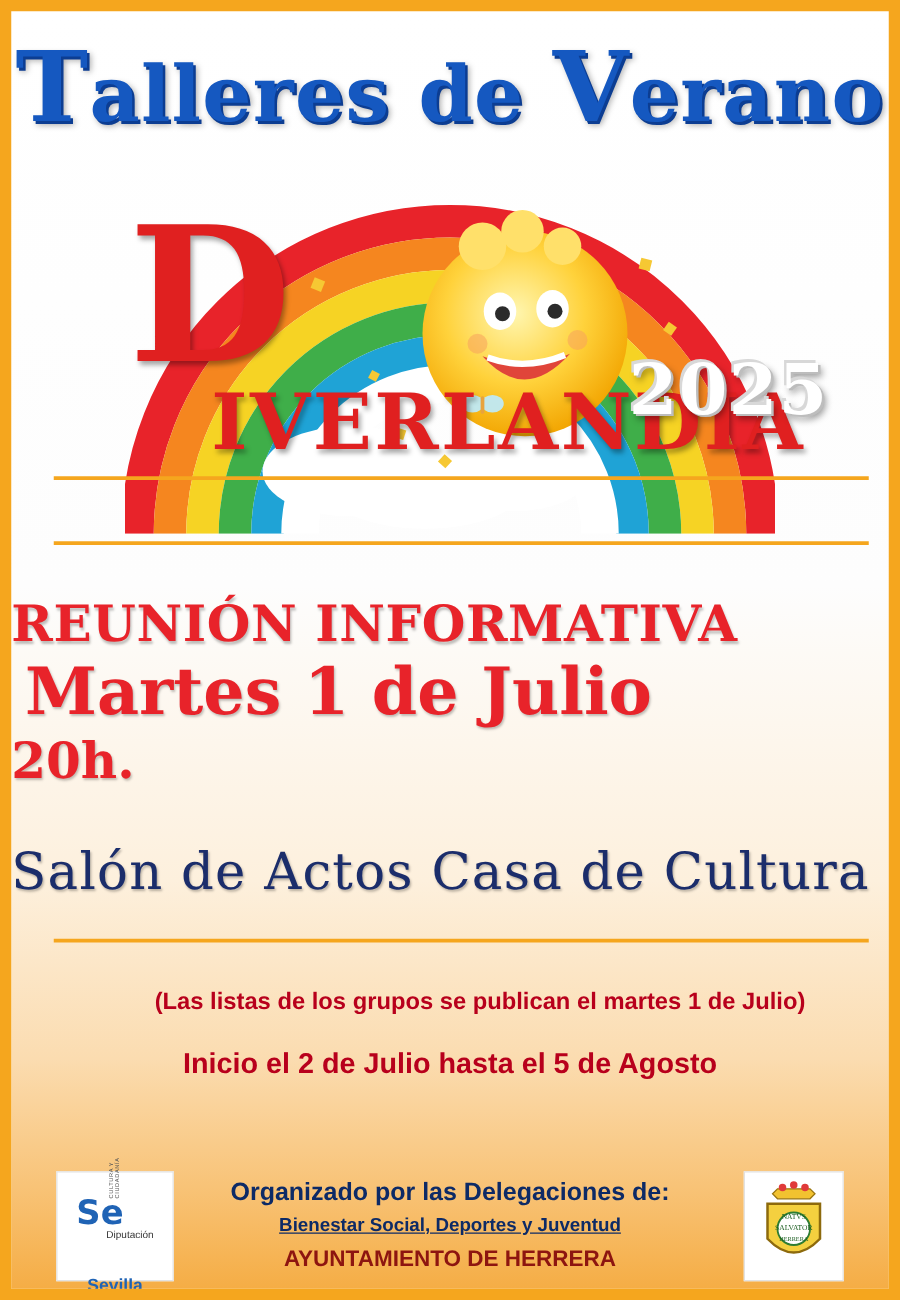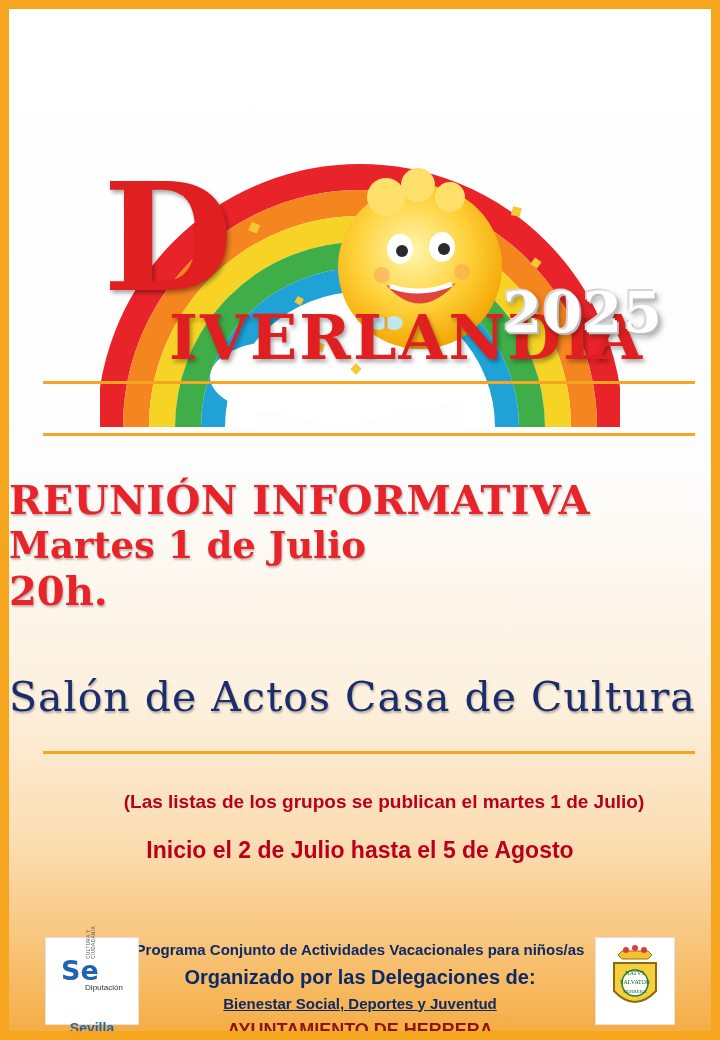--- a/index.html
+++ b/index.html
@@ -134,24 +134,25 @@
     font-weight: bold;
     font-size: 40px;
     color: #e8232a;
     letter-spacing: 0.5px;
     text-shadow: 1px 2px 2px rgba(0,0,0,0.25);
     line-height: 1.14;
   }
   .announce .l2 {
     font-family: "DejaVu Serif", serif;
     font-weight: bold;
-    font-size: 37px;
+    font-size: 52px;
     color: #e8232a;
     text-shadow: 1px 2px 2px rgba(0,0,0,0.25);
     line-height: 1.2;
+    margin-left: 11px;
   }
   .announce .l3 {
     font-family: "DejaVu Serif", serif;
     font-weight: bold;
     font-size: 40px;
     color: #e8232a;
     text-shadow: 1px 2px 2px rgba(0,0,0,0.25);
     line-height: 1.2;
   }
 
@@ -249,20 +250,23 @@
     display: flex;
     align-items: center;
     justify-content: center;
   }
 </style>
 </head>
 <body>
 
 <div class="poster">
 
+  <div class="title-block">
+    <div class="title-main"><span class="cap">T</span>alleres de <span class="cap">V</span>erano</div>
+  </div>
 
   <div class="art">
     <svg width="520" height="300" viewBox="0 0 520 300" xmlns="http://www.w3.org/2000/svg">
       <defs>
         <radialGradient id="sunGrad" cx="45%" cy="40%" r="62%">
           <stop offset="0%" stop-color="#fff6b0"></stop>
           <stop offset="55%" stop-color="#ffd23b"></stop>
           <stop offset="100%" stop-color="#f2a400"></stop>
         </radialGradient>
       </defs>
@@ -336,21 +340,20 @@
   </div>
 
   <div class="venue">Salón de Actos Casa de Cultura</div>
 
   <div class="rule r3"></div>
 
   <div class="note">(Las listas de los grupos se publican el martes 1 de Julio)</div>
   <div class="dates">Inicio el 2 de Julio  hasta el 5 de Agosto</div>
 
   <div class="footer">
-    <div class="f1">Programa Conjunto de Actividades  Vacacionales para niños/as</div>
     <div class="f2">Organizado por las Delegaciones de:</div>
     <div class="f3">Bienestar Social,  Deportes y Juventud</div>
     <div class="f4">AYUNTAMIENTO DE HERRERA</div>
   </div>
 
   <div class="logo-left">
     <div class="side">CULTURA Y CIUDADANÍA</div>
     <div>
       <div class="mark">Se</div>
       <div class="sub1">Diputación</div>

